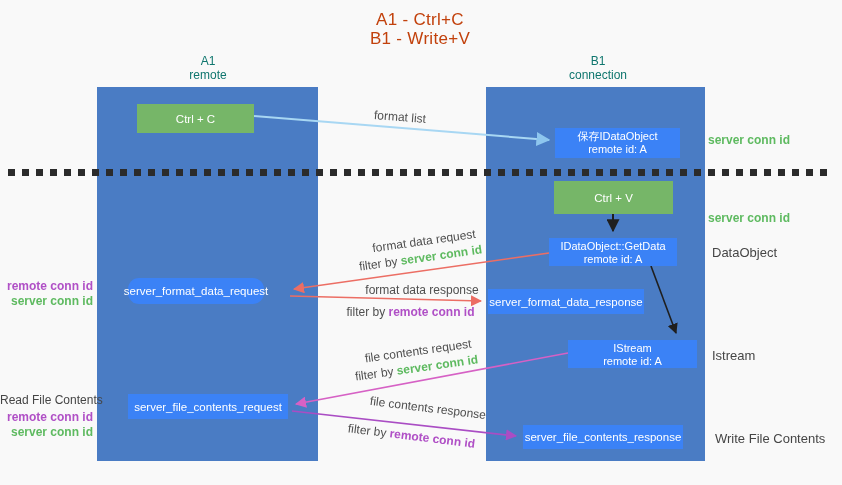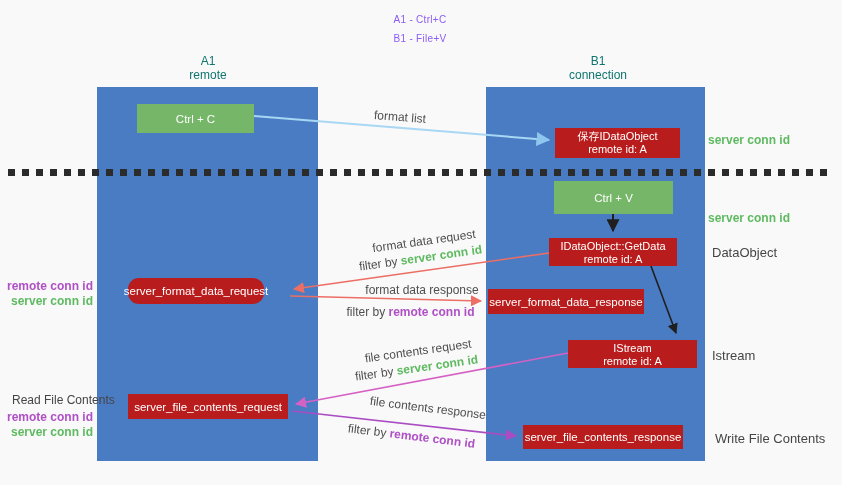--- a/index.html
+++ b/index.html
@@ -5,59 +5,59 @@
   html,body{margin:0;padding:0;background:#f9f9f9;}
   .stage{position:relative;width:842px;height:485px;background:#f9f9f9;overflow:hidden;
          font-family:"Liberation Sans", sans-serif;}
   .lane{position:absolute;top:87px;width:221px;height:374px;background:#4a7cc4;z-index:1;}
   .lane-a{left:97px;}
   .lane-b{left:486px;width:219px;}
   .dotted{position:absolute;left:8px;top:169px;width:826px;height:7px;z-index:2;
           background:repeating-linear-gradient(90deg,#2b2b2b 0 7px,transparent 7px 14px);}
   svg.arrows{position:absolute;left:0;top:0;z-index:3;}
   .title{position:absolute;left:300px;top:10px;width:240px;text-align:center;
-         font-size:10px;line-height:19px;color:#8b5cf6;letter-spacing:.3px;z-index:4;}
+         font-size:17px;line-height:19px;color:#c2410c;letter-spacing:.3px;z-index:4;}
   .colhead{position:absolute;top:54px;width:120px;text-align:center;font-size:12px;
            line-height:14px;color:#0f766e;z-index:4;}
   .colhead.a{left:148px;} .colhead.b{left:538px;}
   .node{position:absolute;z-index:4;color:#fff;text-align:center;box-sizing:border-box;}
   .green{background:#76b668;font-size:11.5px;display:flex;align-items:center;justify-content:center;}
-  .orange{background:#b91c1c;}
+  .orange{background:#3b82f6;}
   .one-line{font-size:11.5px;display:flex;align-items:center;justify-content:center;}
   .two-line{font-size:11px;line-height:13px;padding-top:2px;}
   .ctrl-c{left:137px;top:104px;width:117px;height:29px;text-align:right;}
   .ctrl-v{left:554px;top:181px;width:119px;height:33px;}
   .save-obj{left:555px;top:128px;width:125px;height:30px;}
   .getdata{left:549px;top:238px;width:128px;height:28px;}
   .istream{left:568px;top:340px;width:129px;height:28px;}
   .fmt-req{left:128px;top:278px;width:136px;height:26px;border-radius:11px;}
   .fmt-resp{left:488px;top:289px;width:156px;height:25px;}
   .file-req{left:128px;top:394px;width:160px;height:25px;}
   .file-resp{left:523px;top:425px;width:160px;height:24px;}
   .sidelabel{position:absolute;z-index:4;font-size:13px;color:#454545;white-space:nowrap;}
   .conn-green{position:absolute;z-index:4;font-size:12px;font-weight:bold;color:#5eba60;white-space:nowrap;}
   .leftblock{position:absolute;left:0;width:93px;text-align:right;z-index:4;font-size:12px;
              font-weight:bold;line-height:15px;white-space:nowrap;}
   .purple-t{color:#b050c6;display:block;}
   .green-t{color:#5eba60;display:block;}
-  .readfile{position:absolute;left:12px;width:93px;text-align:right;z-index:4;font-size:12px;
+  .readfile{position:absolute;left:0;width:93px;text-align:right;z-index:4;font-size:12px;
             color:#454545;white-space:nowrap;}
   .alabel{position:absolute;z-index:4;font-size:12px;color:#4f4f4f;text-align:center;
           white-space:nowrap;}
   .alabel .id-green{color:#5eba60;font-weight:bold;}
   .alabel .id-purple{color:#b050c6;font-weight:bold;}
 </style>
 </head>
 <body>
 
 <div class="stage">
 
   <div class="title">
     <div>A1 - Ctrl+C</div>
-    <div>B1 - File+V</div>
+    <div>B1 - Write+V</div>
   </div>
 
   <div class="colhead a">
     <div>A1</div>
     <div>remote</div>
   </div>
   <div class="colhead b">
     <div>B1</div>
     <div>connection</div>
   </div>

